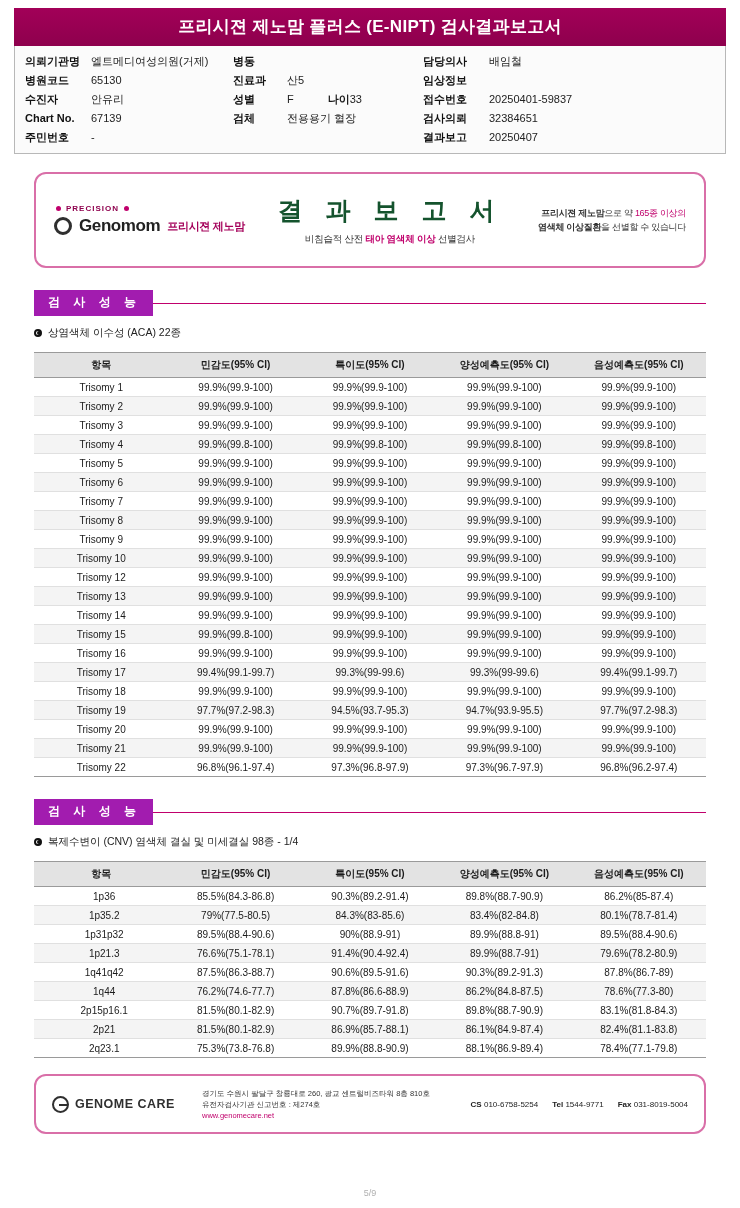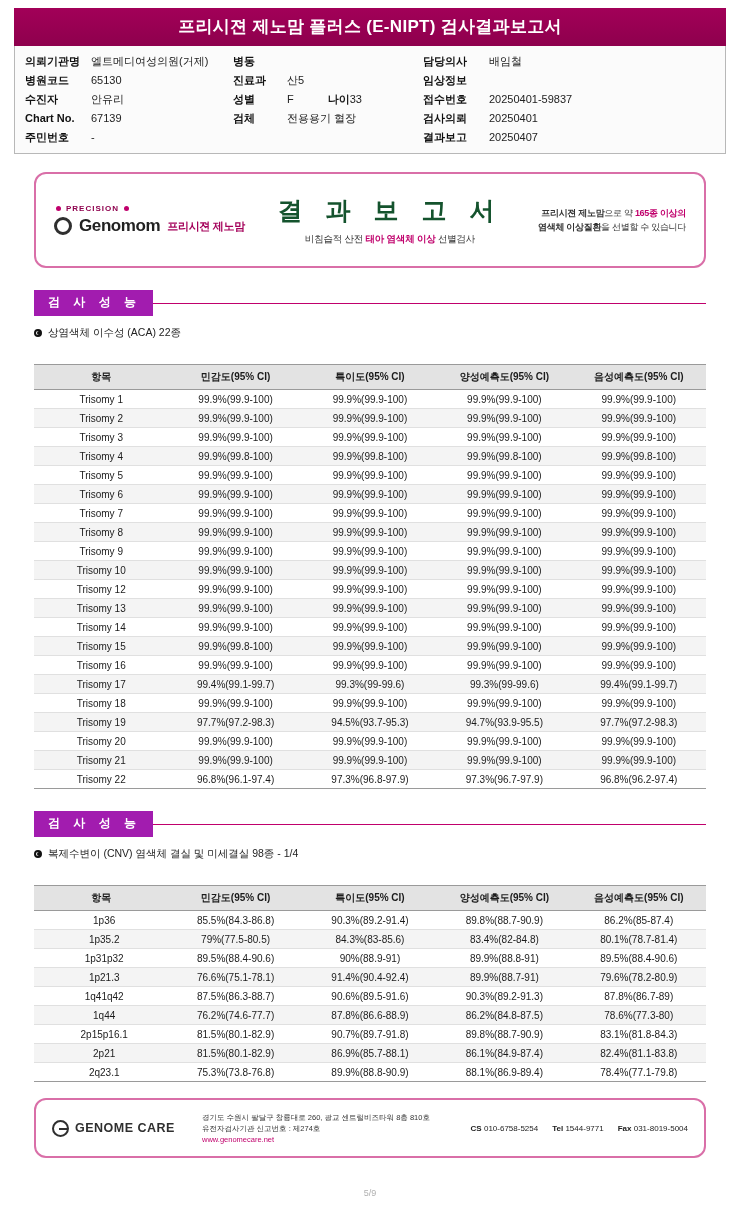--- a/index.html
+++ b/index.html
@@ -81,21 +81,21 @@
   .banner-title {
     font-size: 25px; font-weight: bold; color: #14532d; letter-spacing: 8px;
   }
   .banner-sub { font-size: 9.5px; color: #333; margin-top: 6px; letter-spacing: -0.2px;}
   .banner-sub .hl { color: #c0006c; font-weight: bold; }
   .banner-right {
     width: 160px; text-align: right; font-size: 9px; color: #333;
     line-height: 14px; letter-spacing: -0.3px;
   }
   .banner-right .b { font-weight: bold; }
-  .banner-right .hl { color: #c0006c; font-weight: bold; }
+  .banner-right .hl { color: #c0006c; font-weight: normal; }
 
   
   .section {
     margin: 22px 34px 0 34px;
   }
   .sec-head { display: flex; align-items: center; }
   .sec-tag {
     background: #a21caf;
     color: #fff;
     font-size: 12px;
@@ -116,21 +116,21 @@
     background: #fff; border: 2px solid #111; display: inline-block;
     position: relative;
   }
   .bullet::after {
     content: ""; position: absolute; left: 1px; top: 0px;
     width: 3px; height: 4px; background: #111; border-radius: 2px 0 0 2px;
   }
 
   
   table.data {
-    margin-top: 24px;
+    margin-top: 12px;
     width: 100%;
     border-collapse: collapse;
     font-size: 10px;
     color: #1b1b1b;
   }
   table.data thead th {
     background: #e3e3e3;
     border-top: 1px solid #9a9a9a;
     border-bottom: 1px solid #9a9a9a;
     font-weight: bold;
@@ -237,21 +237,21 @@
       <div class="prow">
         <span class="plabel">임상정보</span>
         <span class="pvalue"></span>
       </div>
       <div class="prow">
         <span class="plabel">접수번호</span>
         <span class="pvalue">20250401-59837</span>
       </div>
       <div class="prow">
         <span class="plabel">검사의뢰</span>
-        <span class="pvalue">20250401</span>
+        <span class="pvalue">32384651</span>
       </div>
       <div class="prow">
         <span class="plabel">결과보고</span>
         <span class="pvalue">20250407</span>
       </div>
     </div>
   </div>
 
   <div class="banner">
     <div class="brand">

